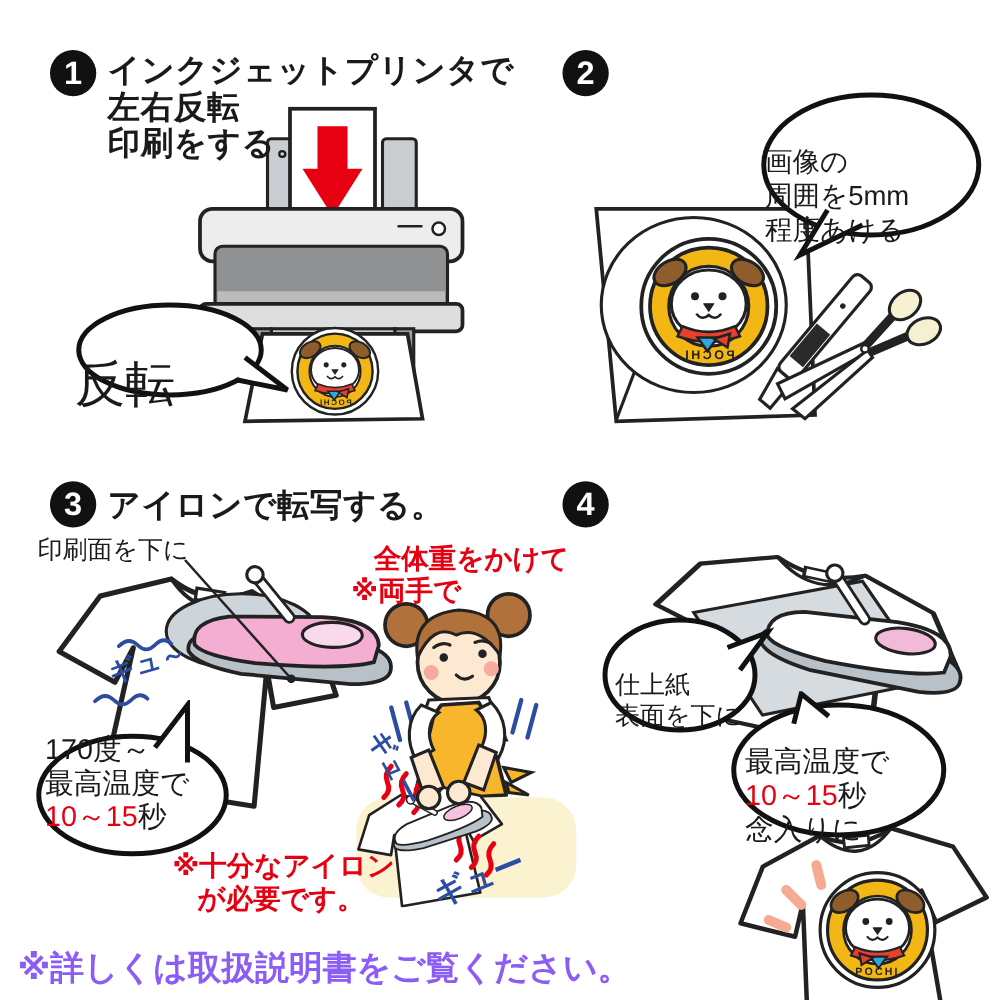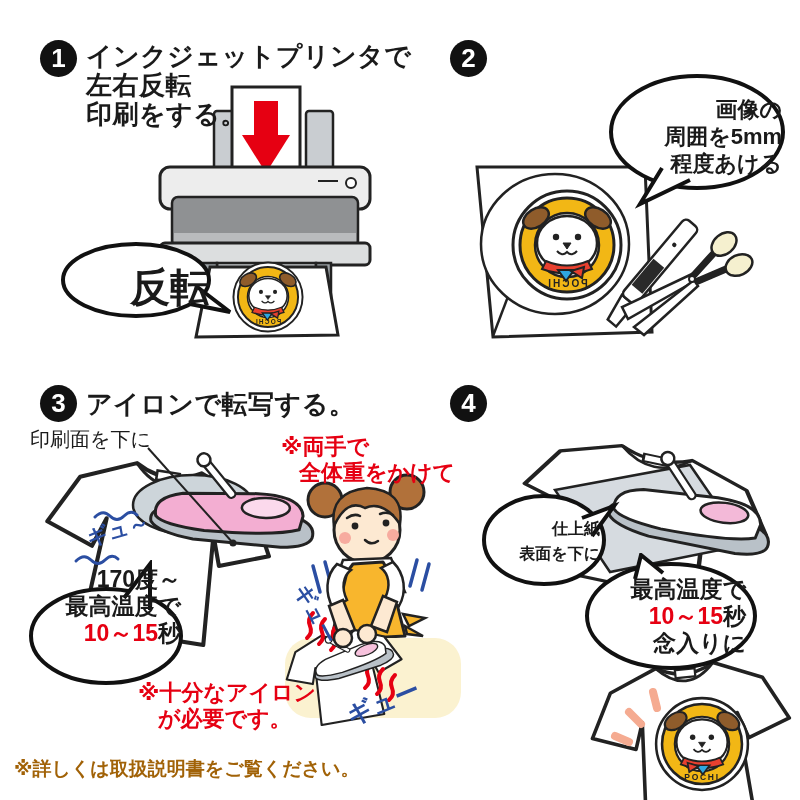--- a/index.html
+++ b/index.html
@@ -5,23 +5,23 @@
   html,body{margin:0;padding:0;background:#fff;}
   #canvas{position:relative;width:800px;height:800px;background:#fff;overflow:hidden;
           font-family:"Liberation Sans","DejaVu Sans",sans-serif;color:#1a1a1a;}
   .abs{position:absolute;}
   .num-badge{width:37px;height:37px;border-radius:50%;background:#111;color:#fff;
              display:flex;align-items:center;justify-content:center;
              font-size:26px;font-weight:bold;z-index:4;}
   .step-title{font-size:26px;font-weight:bold;line-height:29px;letter-spacing:0.5px;z-index:4;}
   .small-label{font-size:20px;font-weight:normal;z-index:5;}
   .warn{color:#e60012;font-size:22px;font-weight:bold;line-height:26px;z-index:5;}
-  .bubble-text{text-align:right;font-weight:bold;z-index:6;}
+  .bubble-text{text-align:left;font-weight:normal;z-index:6;margin-top:20px;}
   .sfx{color:#2b4ea2;font-weight:bold;z-index:6;display:inline-block;}
-  .footer-note{color:#a16207;font-size:19px;font-weight:bold;z-index:4;}
+  .footer-note{color:#8b5cf6;font-size:27px;font-weight:bold;z-index:4;}
   svg{display:block;}
   .illus{z-index:1;}
   .bubble{z-index:5;}
 </style>
 </head>
 <body>
 
 <div id="canvas">
 
   <svg class="abs" width="0" height="0" style="left:0;top:0">
@@ -123,22 +123,22 @@
   <div class="abs bubble-text" style="left:612px;top:96px;width:170px;font-size:22px;line-height:27px">
     <div>画像の</div>
     <div>周囲を5mm</div>
     <div>程度あける</div>
   </div>
 
   <div class="abs num-badge" style="left:40px;top:385px">3</div>
   <div class="abs step-title" style="left:86px;top:390px">アイロンで転写する。</div>
   <div class="abs small-label" style="left:30px;top:426px">印刷面を下に</div>
   <div class="abs warn" style="left:281px;top:434px">
+    <div style="padding-left:18px">全体重をかけて</div>
     <div>※両手で</div>
-    <div style="padding-left:18px">全体重をかけて</div>
   </div>
 
   <svg class="abs illus" style="left:28px;top:443px" width="292" height="212" viewBox="0 0 292 212">
     <use href="#tee" xlink:href="#tee" transform="translate(16,16) rotate(9 112 92) scale(1.02)"></use>
     <ellipse cx="165" cy="62" rx="60" ry="30" fill="#cdd5da" stroke="#222" stroke-width="2.5"></ellipse>
     <use href="#iron" xlink:href="#iron" transform="translate(210,62) rotate(8)"></use>
     <line x1="120" y1="5" x2="205" y2="100" stroke="#222" stroke-width="2"></line>
     <circle cx="205" cy="100" r="3.5" fill="#222"></circle>
     <path d="M 67,74 q 8,-8 15,-1 q 7,7 14,0 q 7,-7 13,-1" fill="none" stroke="#2b4ea2" stroke-width="3" stroke-linecap="round"></path>
     <path d="M 48,118 q 8,-8 15,-1 q 7,7 14,0 q 7,-7 13,-1" fill="none" stroke="#2b4ea2" stroke-width="3" stroke-linecap="round"></path>
@@ -208,21 +208,21 @@
   <svg class="abs illus" style="left:492px;top:437px" width="300" height="152" viewBox="0 0 300 152">
     <use href="#tee" xlink:href="#tee" transform="translate(28,8) rotate(12 123 74) scale(1.12 0.82)"></use>
     <polygon points="63,53 198,28 253,108 118,135" fill="#d6dbe0" stroke="#222" stroke-width="2.5"></polygon>
     <use href="#iron" xlink:href="#iron" transform="translate(205,70) rotate(14)" style="--iron-body:#ffffff;--iron-hl:#f3b9d8"></use>
   </svg>
 
   <svg class="abs bubble" style="left:480px;top:492px" width="150" height="96" viewBox="0 0 150 96">
     <ellipse cx="64" cy="48" rx="60" ry="44" fill="#fff" stroke="#111" stroke-width="4"></ellipse>
     <path d="M 102,26 L 134,14 L 112,44" fill="#fff" stroke="#111" stroke-width="4"></path>
   </svg>
-  <div class="abs bubble-text" style="left:492px;top:516px;width:108px;font-size:16px;line-height:25px">
+  <div class="abs bubble-text" style="left:492px;top:516px;width:108px;font-size:20px;line-height:25px">
     <div>仕上紙</div>
     <div>表面を下に</div>
   </div>
 
   <svg class="abs bubble" style="left:583px;top:553px" width="178" height="118" viewBox="0 0 178 118">
     <ellipse cx="88" cy="63" rx="84" ry="52" fill="#fff" stroke="#111" stroke-width="4"></ellipse>
     <path d="M 52,26 L 58,2 L 80,20" fill="#fff" stroke="#111" stroke-width="4"></path>
   </svg>
   <div class="abs bubble-text" style="left:596px;top:576px;width:150px;font-size:23px;line-height:27px">
     <div>最高温度で</div>

